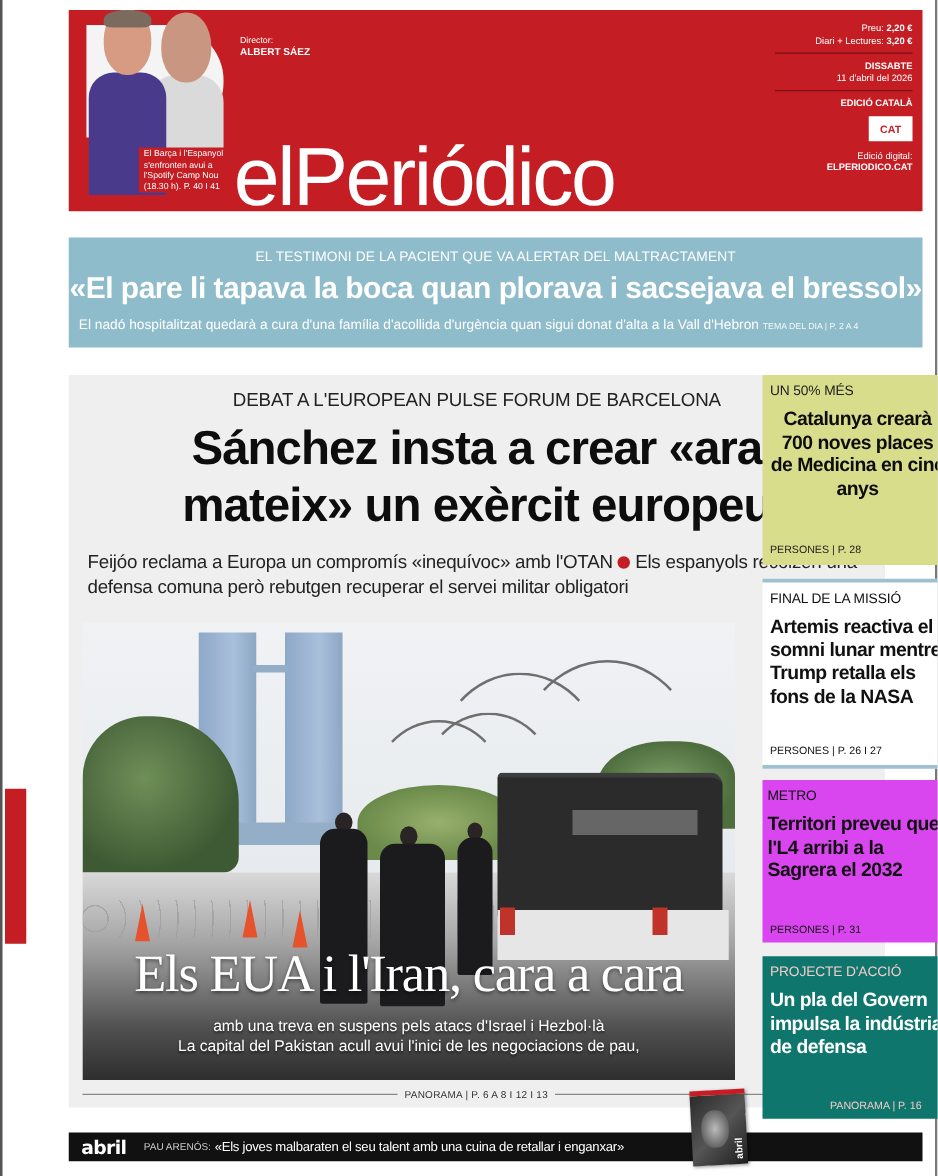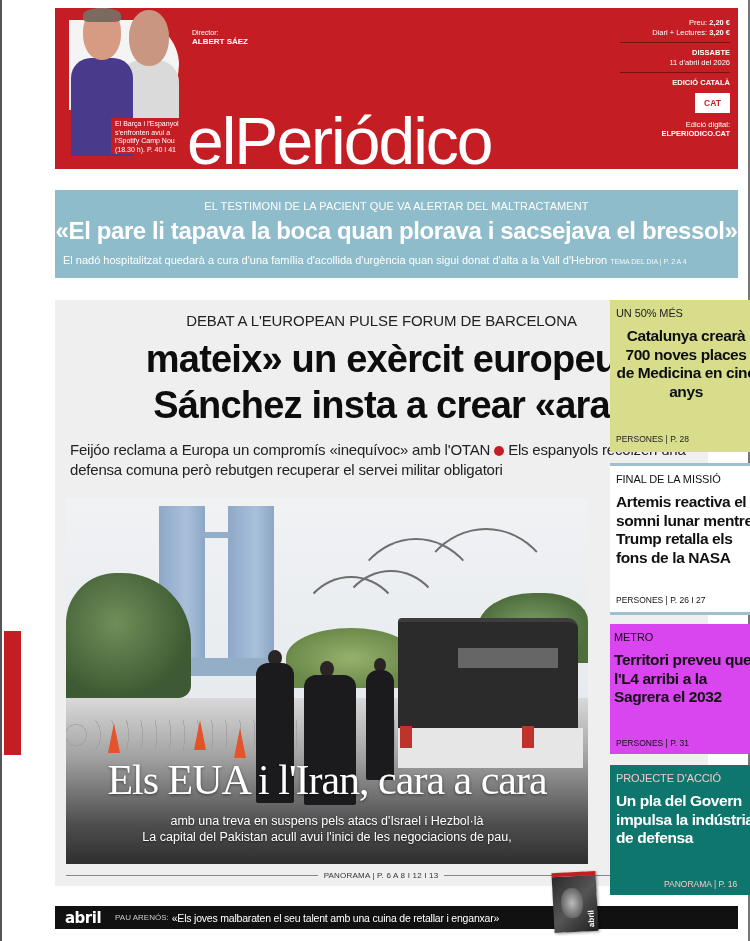--- a/index.html
+++ b/index.html
@@ -146,22 +146,22 @@
   <div class="headline">«El pare li tapava la boca quan plorava i sacsejava el bressol»</div>
   <div class="sub">
     <span>El nadó hospitalitzat quedarà a cura d'una família d'acollida d'urgència quan sigui donat d'alta a la Vall d'Hebron</span>
     <span class="ref">TEMA DEL DIA | P. 2 A 4</span>
   </div>
 </section>
 
 <article class="main-story">
   <div class="kicker">DEBAT A L'EUROPEAN PULSE FORUM DE BARCELONA</div>
   <h1 class="headline">
+    <div>Sánchez insta a crear «ara</div>
     <div>mateix» un exèrcit europeu</div>
-    <div>Sánchez insta a crear «ara</div>
   </h1>
   <div class="deck">
     <span>Feijóo reclama a Europa un compromís «inequívoc» amb l'OTAN</span><span class="dot"></span><span>Els espanyols recolzen una defensa comuna però rebutgen recuperar el servei militar obligatori</span>
   </div>
   <div class="credit">Aamir Qureshi / AFP</div>
 
   <div class="photo">
     <div class="tower" style="left:93px; top:8px; width:46px; height:160px;"></div>
     <div class="tower" style="left:162px; top:8px; width:46px; height:160px;"></div>
     <div class="bridge" style="left:136px; top:34px; width:28px; height:6px;"></div>

